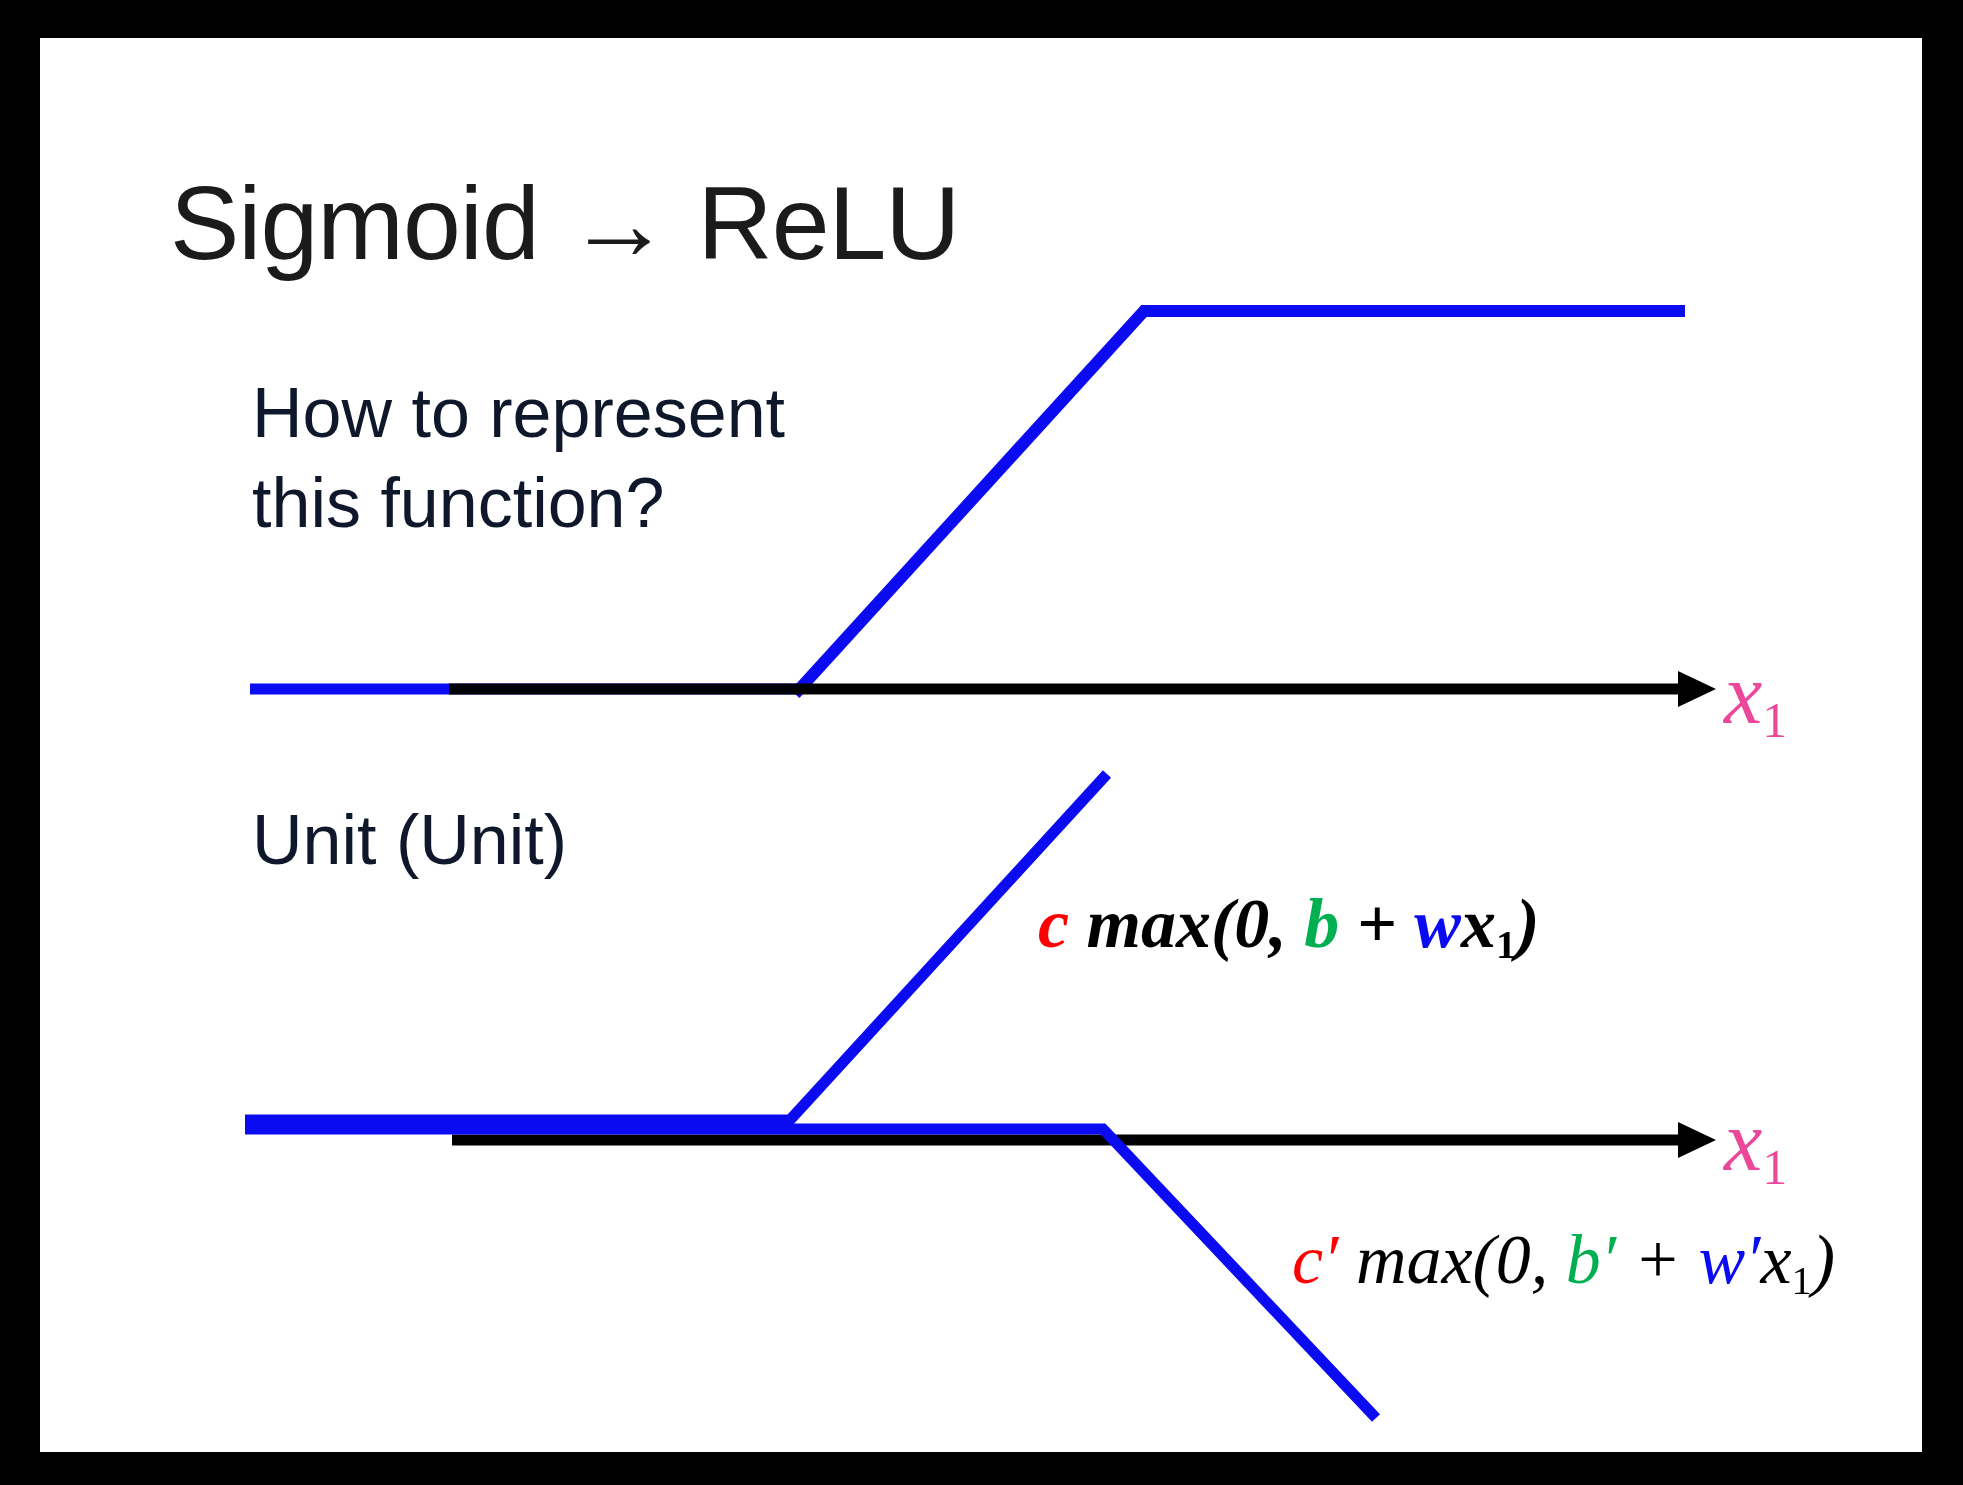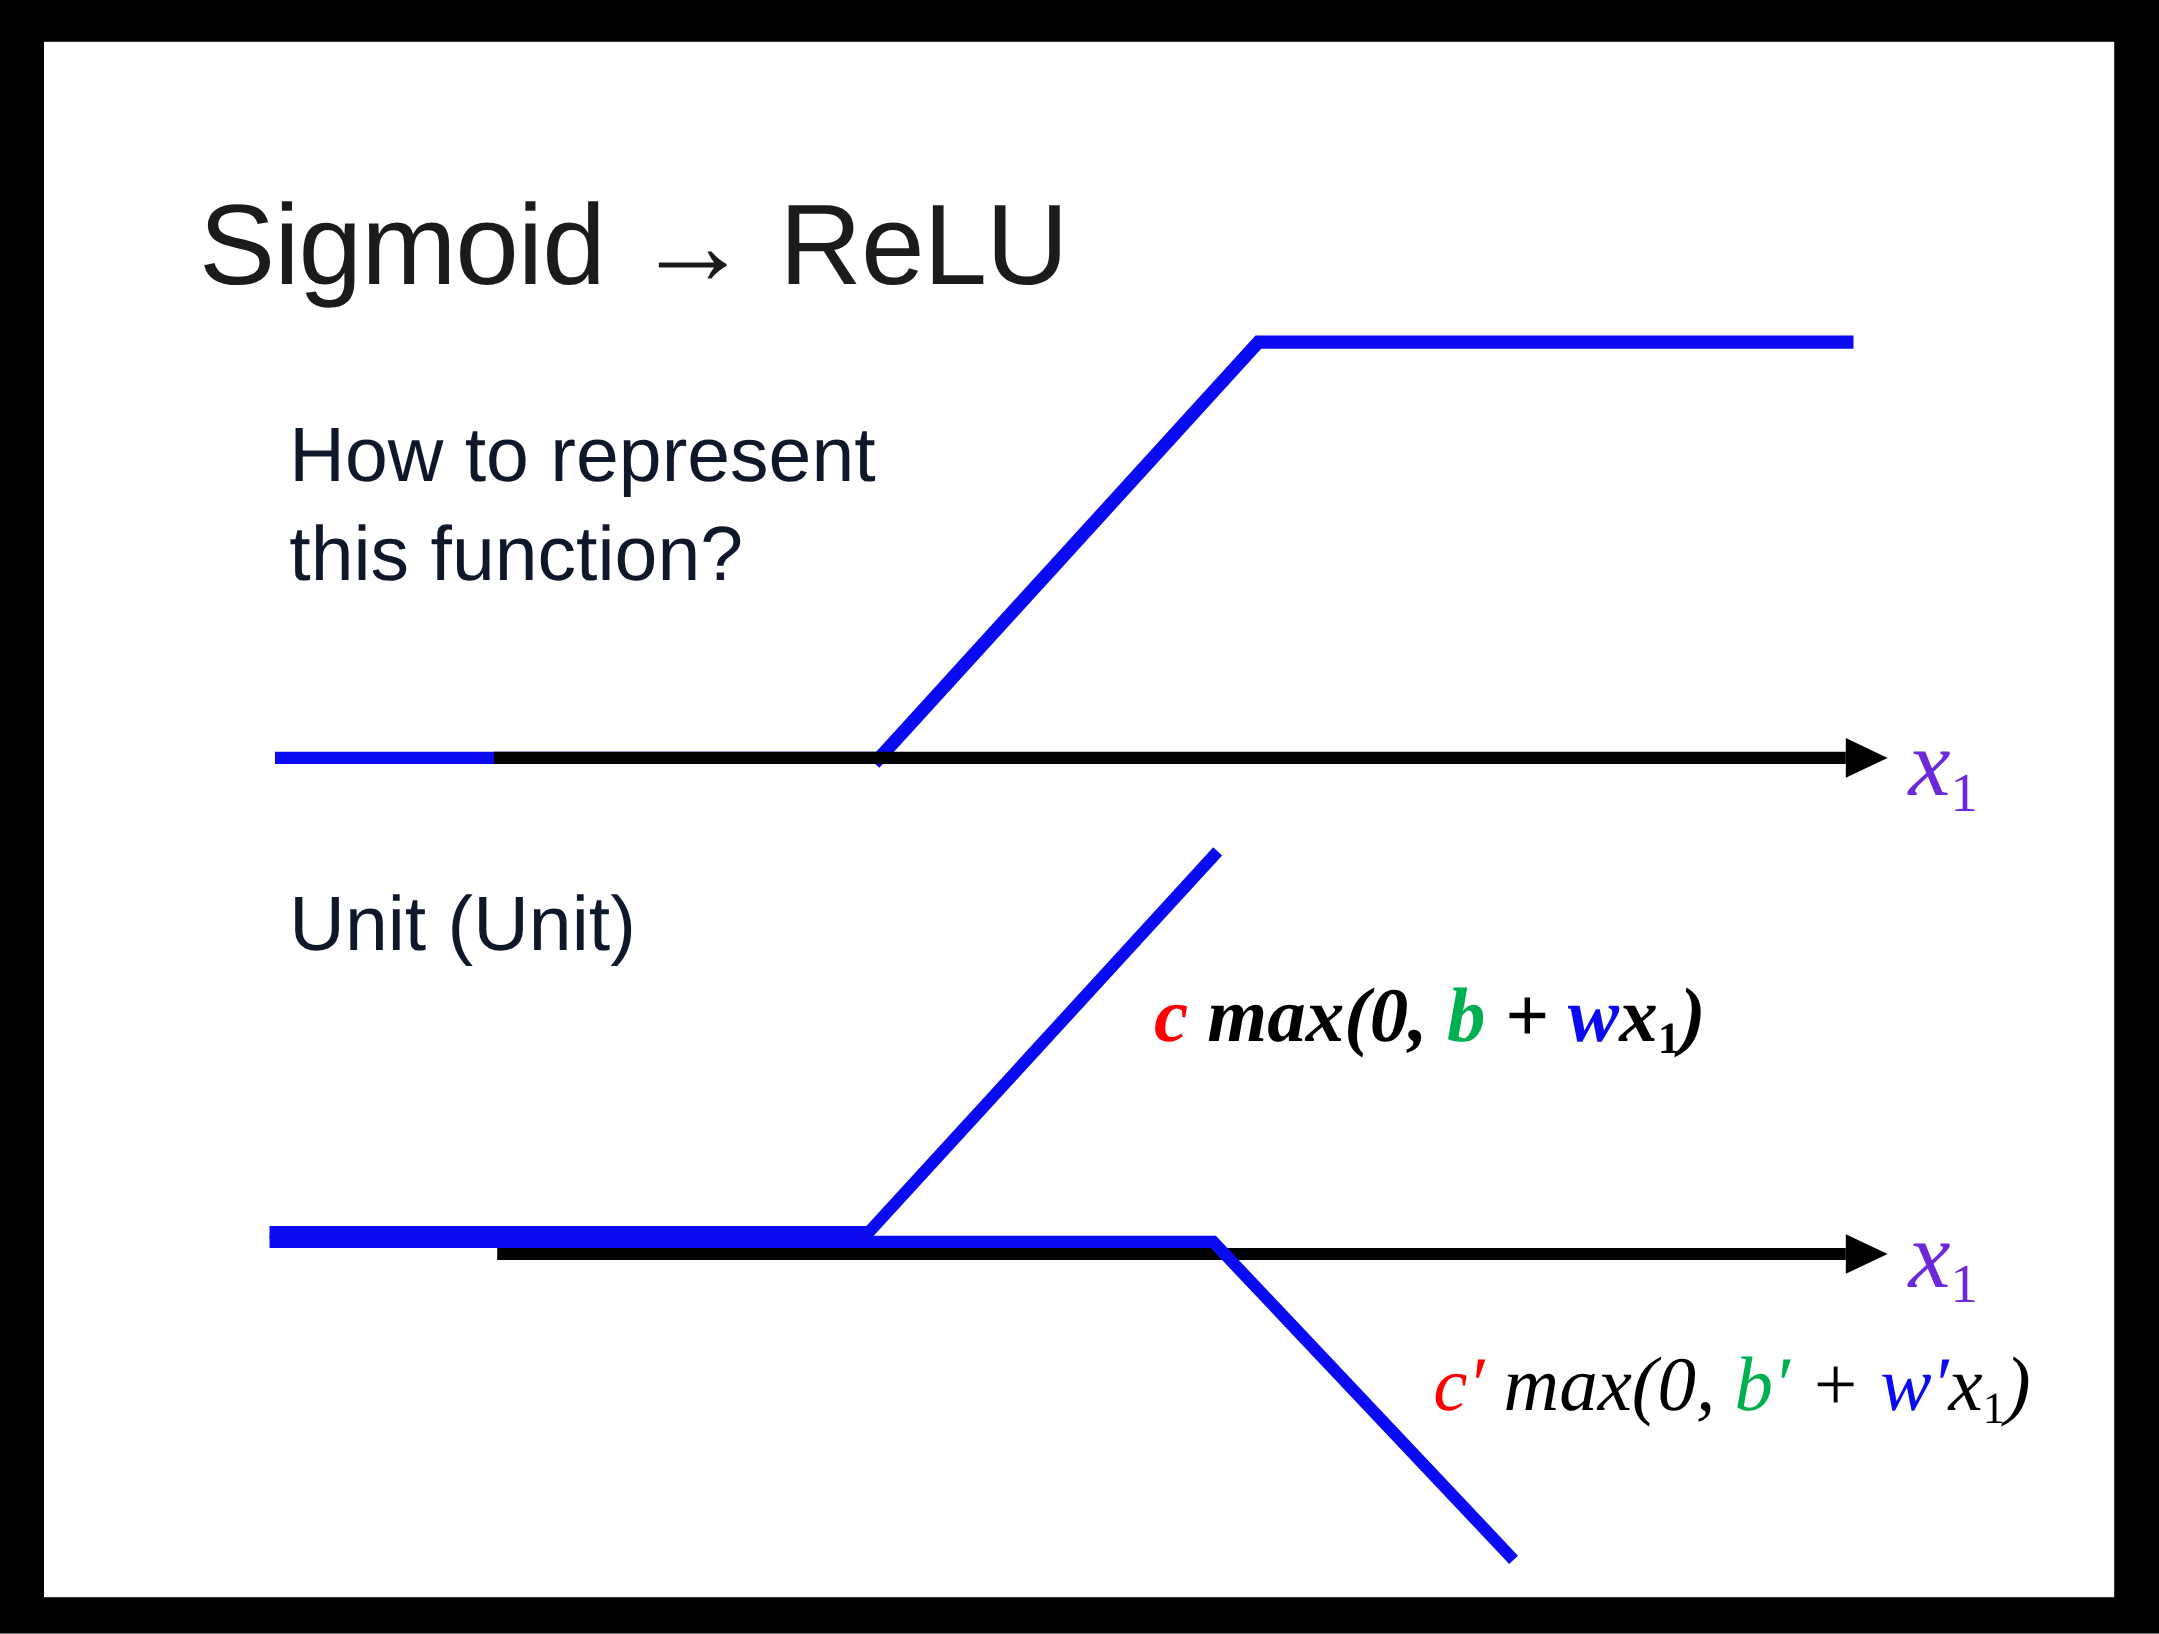--- a/index.html
+++ b/index.html
@@ -7,21 +7,21 @@
     width:1963px;height:1485px;
     background:#000;
     position:relative;
     overflow:hidden;
     font-family:"Liberation Sans","DejaVu Sans",sans-serif;
   }
   .slide{
     position:absolute;left:40px;top:38px;width:1882px;height:1414px;
     background:#fff;
   }
-  .abs{position:absolute;margin-left:11px;}
+  .abs{position:absolute;}
   .title{
     left:130px;top:126px;
     font-size:104px;font-weight:300;letter-spacing:-1px;color:#1b1b1b;
     white-space:nowrap;
   }
   .bodytext{
     font-size:70px;line-height:90px;color:#0f172a;white-space:nowrap;
   }
   .q-block{left:212px;top:330px;}
   .relu-block{left:212px;top:757px;}
@@ -31,21 +31,21 @@
     font-style:italic;font-size:70px;white-space:nowrap;
   }
   .f-up{left:998px;top:846px;font-weight:bold;}
   .f-down{left:1252px;top:1182px;}
   .formula .sub,.xlabel .sub{
     font-size:0.58em;vertical-align:-0.28em;font-style:normal;
     font-family:"Liberation Serif","DejaVu Serif",serif;
   }
   .xlabel{
     font-family:"Liberation Serif","DejaVu Serif",serif;
-    font-style:italic;font-size:86px;color:#6d28d9;white-space:nowrap;
+    font-style:italic;font-size:86px;color:#ec4899;white-space:nowrap;
   }
   .x-top{left:1684px;top:606px;}
   .x-bottom{left:1684px;top:1053px;}
 </style>
 </head>
 <body>
 
 <div class="slide">
 
   <svg id="diagram" viewBox="0 0 1882 1414" xmlns="http://www.w3.org/2000/svg">

